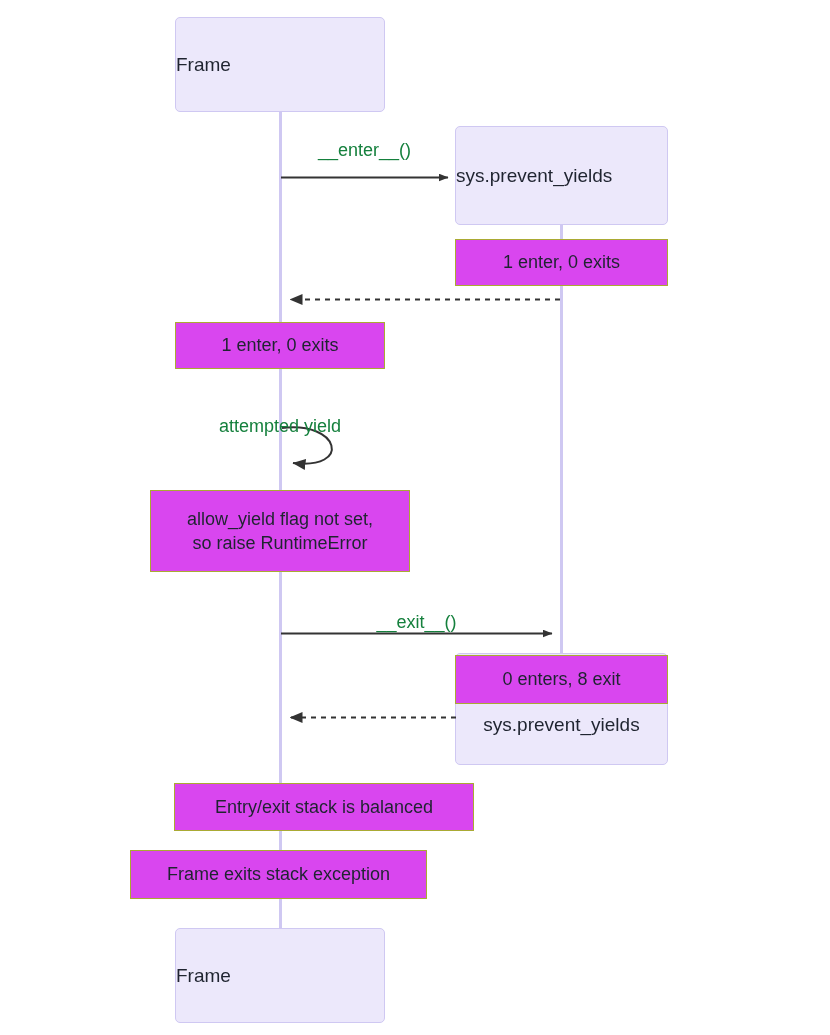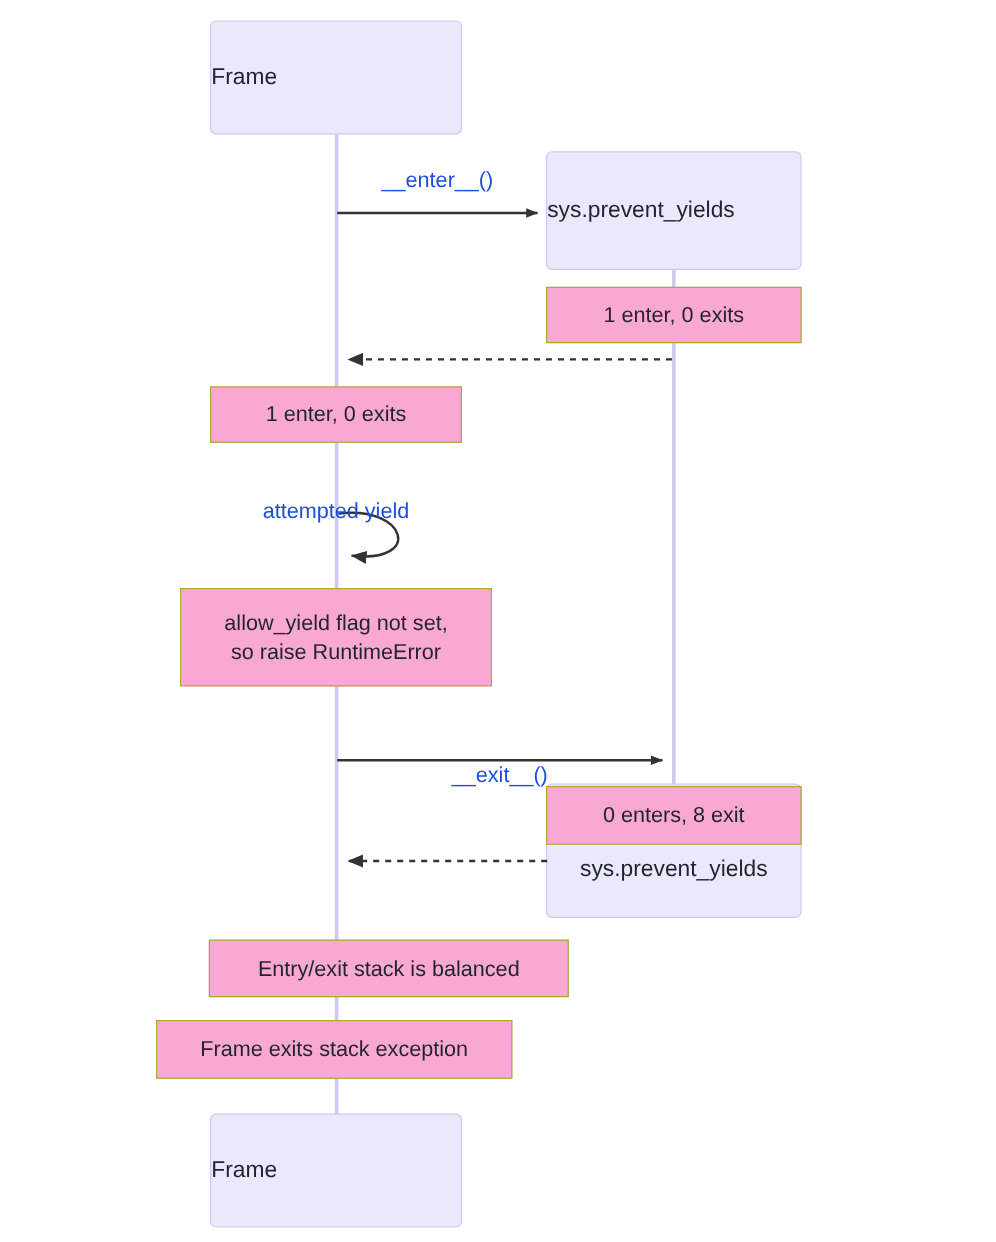--- a/index.html
+++ b/index.html
@@ -32,40 +32,40 @@
     justify-content: flex-start;
   }
   .participant-label {
     font-size: 19px;
     color: #1f2430;
     font-family: "Liberation Sans", sans-serif;
     white-space: nowrap;
   }
   .note-box {
     position: absolute;
-    background: #f9a8d4;
+    background: #d946ef;
     border: 1px solid #AAAA33;
     box-sizing: border-box;
     display: flex;
     align-items: center;
     justify-content: center;
     text-align: center;
   }
   .note-label {
     font-size: 18px;
     color: #1f2430;
     line-height: 1.35;
     font-family: "Liberation Sans", sans-serif;
     padding: 0 10px;
     white-space: pre-line;
   }
   .msg-label {
     position: absolute;
     font-size: 18px;
-    color: #1d4ed8;
+    color: #15803d;
     font-family: "Liberation Sans", sans-serif;
     white-space: nowrap;
     text-align: center;
   }
   .lifeline-svg, .arrow-svg {
     position: absolute;
     left: 0;
     top: 0;
     width: 830px;
     height: 1035px;
@@ -112,21 +112,21 @@
 
     <line x1="281" y1="633.5" x2="552" y2="633.5" stroke="#333333" stroke-width="2" marker-end="url(#arrowR)"></line>
 
     <line x1="456" y1="717.5" x2="290" y2="717.5" stroke="#333333" stroke-width="2" stroke-dasharray="5,5" marker-end="url(#arrowL)"></line>
   </svg>
 
   <div class="msg-label" style="left:281px; top:140px; width:167px;">__enter__()</div>
 
   <div class="msg-label" style="left:180px; top:416px; width:200px;">attempted yield</div>
 
-  <div class="msg-label" style="left:281px; top:636px; width:271px;">__exit__()</div>
+  <div class="msg-label" style="left:281px; top:612px; width:271px;">__exit__()</div>
 
   <div class="note-box" style="left:455px; top:239px; width:213px; height:47px;">
     <span class="note-label">1 enter, 0 exits</span>
   </div>
 
   <div class="note-box" style="left:175px; top:322px; width:210px; height:47px;">
     <span class="note-label">1 enter, 0 exits</span>
   </div>
 
   <div class="note-box" style="left:150px; top:490px; width:260px; height:82px;">

